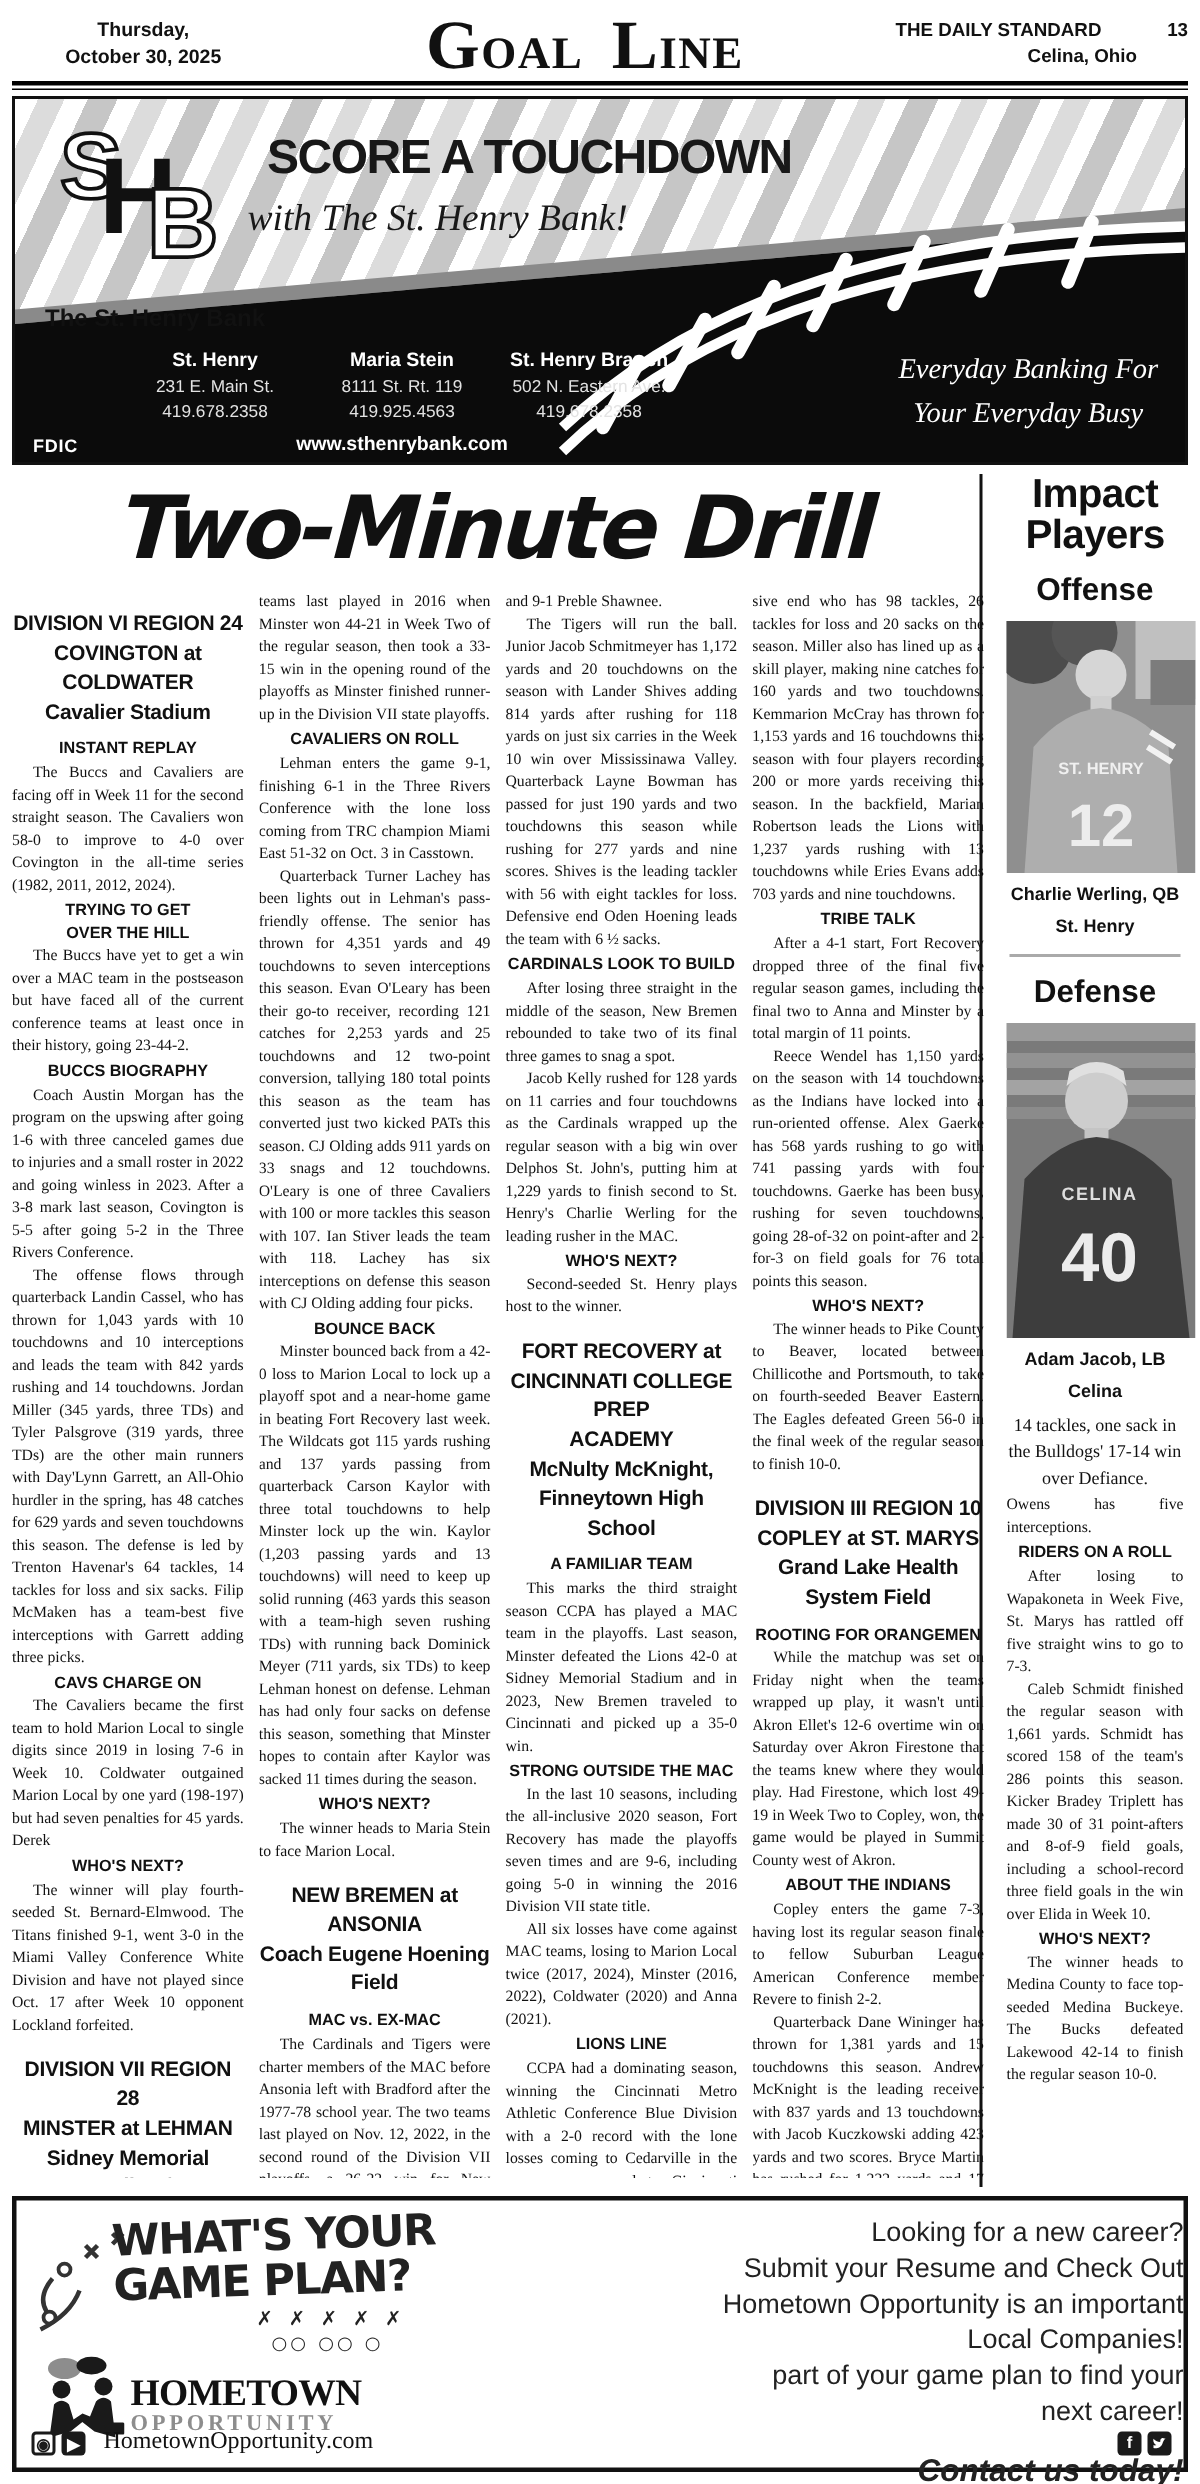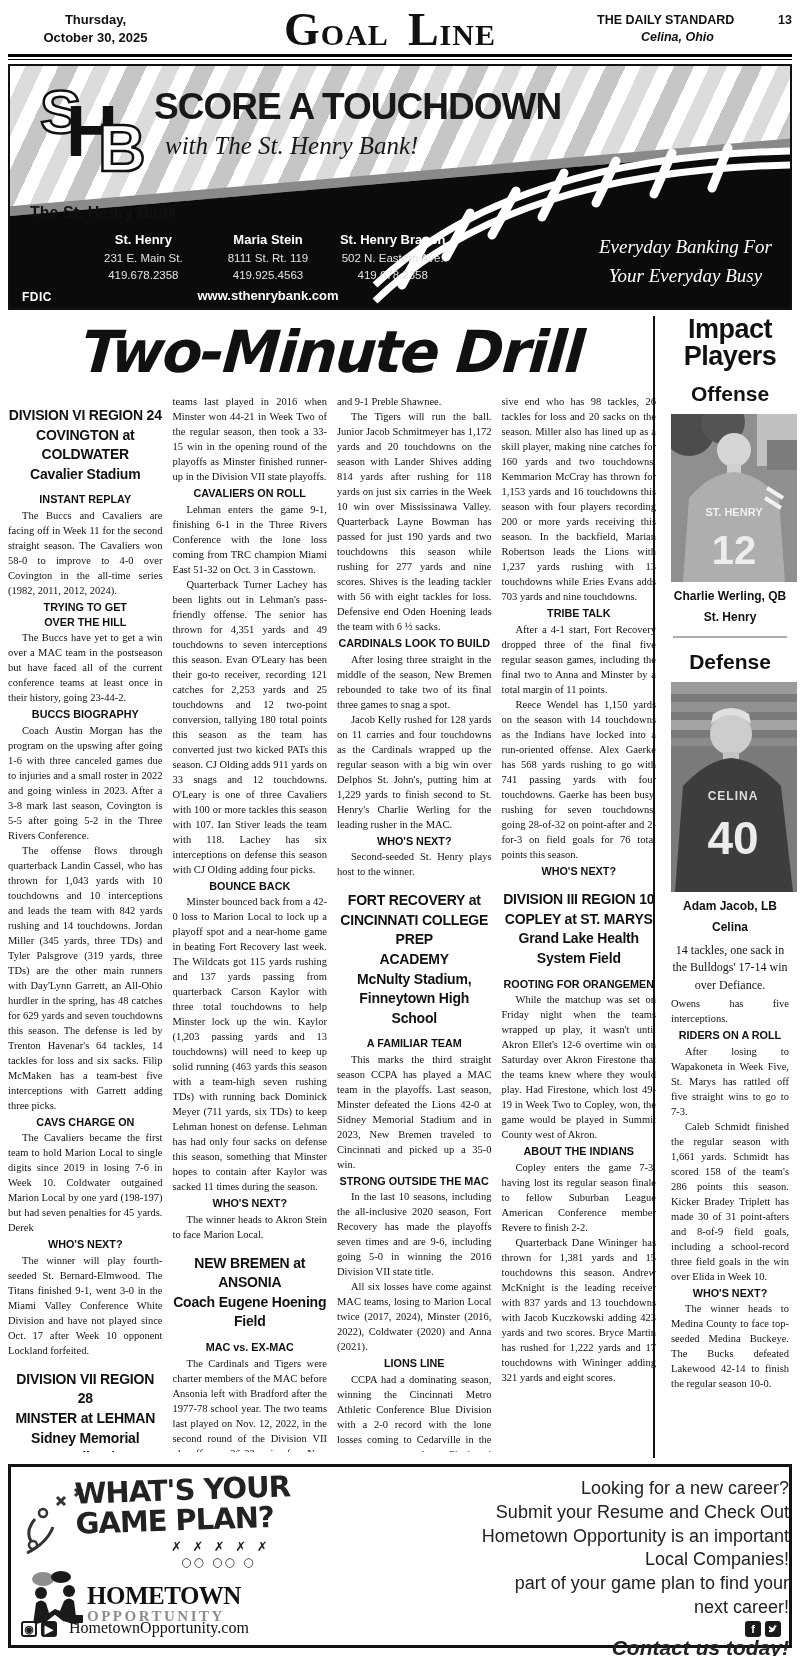--- a/index.html
+++ b/index.html
@@ -10,42 +10,42 @@
   
   .hdr { position:absolute; top:6px; left:8px; right:8px; height:46px; display:flex; align-items:center; }
   .hdr-date { width:175px; text-align:center; font-family:"Liberation Sans",sans-serif;
               font-weight:bold; font-size:13px; line-height:1.35; white-space:pre-line; }
   .hdr-mast { flex:1; text-align:center; letter-spacing:1px; }
   .mh-word { display:inline-block; font-family:"Liberation Serif",serif; font-weight:bold;
              font-size:30px; margin:0 7px; }
   .mh-word::first-letter { font-size:46px; }
   .hdr-right { width:195px; font-family:"Liberation Sans",sans-serif; font-weight:bold; font-size:12.5px; line-height:1.4; }
   .hdr-paper-row { display:flex; justify-content:space-between; }
-  .hdr-city { text-align:center; margin-right:34px;font-style:italic; }
+  .hdr-city { text-align:right; margin-right:34px; }
   .hdr-rule { position:absolute; top:54px; left:8px; right:8px; height:6px;
               border-top:3px solid #000; border-bottom:1px solid #000; }
 
   
   .bank-ad { position:absolute; top:64px; left:8px; width:784px; height:246px;
              border:2px solid #111; overflow:hidden;
              background:repeating-linear-gradient(115deg,#ffffff 0 14px,#dcdcdc 14px 30px,#ffffff 30px 44px,#c6c6c6 44px 62px); }
   .blk-edge { position:absolute; inset:0; background:#8a8a8a;
               clip-path:polygon(0 58%,100% 30%,100% 34%,0 62%); }
   .blk-diag { position:absolute; inset:0; background:#0b0b0b;
               clip-path:polygon(0 62%,100% 34%,100% 100%,0 100%); }
   .laces { position:absolute; right:-10px; bottom:-6px; width:440px; height:175px; }
   .shb-logo { position:absolute; left:30px; top:10px; width:120px; height:120px; }
   .shb-letter { position:absolute; font-family:"Liberation Sans",sans-serif; font-weight:bold; }
   .shb-s { left:0; top:0;  font-size:62px; color:#fff; -webkit-text-stroke:2.5px #111; }
   .shb-h { left:26px; top:14px; font-size:72px; color:#111; }
   .shb-b { left:58px; top:34px; font-size:66px; color:#fff; -webkit-text-stroke:2.5px #111; }
   .shb-name { position:absolute; left:20px; top:138px; font-family:"Liberation Sans",sans-serif;
               font-weight:bold; font-size:16px; color:#111; }
-  .ad-headline { position:absolute; left:144px; top:20px; font-family:"Liberation Sans",sans-serif;
-                 font-weight:bold; font-size:37px; letter-spacing:-1px; color:#181818; }
+  .ad-headline { position:absolute; left:168px; top:20px; font-family:"Liberation Sans",sans-serif;
+                 font-weight:bold; font-size:32px; letter-spacing:-1px; color:#181818; }
   .ad-sub { position:absolute; left:155px; top:66px; font-family:"Liberation Serif",serif;
             font-style:italic; font-size:25px; color:#181818; }
   .ad-locs { position:absolute; left:78px; top:166px; width:360px; display:flex; gap:14px;
              color:#fff; font-family:"Liberation Sans",sans-serif; text-align:center; }
   .loc { flex:1; }
   .loc-name { font-weight:bold; font-size:13px; margin-bottom:3px; }
   .loc-line { font-size:11.5px; color:#e3e3e3; line-height:1.5; }
   .ad-site { position:absolute; left:78px; top:222px; width:360px; text-align:center;
              color:#fff; font-family:"Liberation Sans",sans-serif; font-weight:bold; font-size:13px; }
   .fdic { position:absolute; left:12px; bottom:4px; color:#fff; font-family:"Liberation Sans",sans-serif;
@@ -206,53 +206,54 @@
 30 &amp; 0 Field</div>
           </div>
         <div class="col">
             <div class="blk-pc">teams last played in 2016 when Minster won 44-21 in Week Two of the regular season, then took a 33-15 win in the opening round of the playoffs as Minster finished runner-up in the Division VII state playoffs.</div>
             <div class="blk-h2">CAVALIERS ON ROLL</div>
             <div class="blk-p">Lehman enters the game 9-1, finishing 6-1 in the Three Rivers Conference with the lone loss coming from TRC champion Miami East 51-32 on Oct. 3 in Casstown.</div>
             <div class="blk-p">Quarterback Turner Lachey has been lights out in Lehman's pass-friendly offense. The senior has thrown for 4,351 yards and 49 touchdowns to seven interceptions this season. Evan O'Leary has been their go-to receiver, recording 121 catches for 2,253 yards and 25 touchdowns and 12 two-point conversion, tallying 180 total points this season as the team has converted just two kicked PATs this season. CJ Olding adds 911 yards on 33 snags and 12 touchdowns. O'Leary is one of three Cavaliers with 100 or more tackles this season with 107. Ian Stiver leads the team with 118. Lachey has six interceptions on defense this season with CJ Olding adding four picks.</div>
             <div class="blk-h2">BOUNCE BACK</div>
             <div class="blk-p">Minster bounced back from a 42-0 loss to Marion Local to lock up a playoff spot and a near-home game in beating Fort Recovery last week. The Wildcats got 115 yards rushing and 137 yards passing from quarterback Carson Kaylor with three total touchdowns to help Minster lock up the win. Kaylor (1,203 passing yards and 13 touchdowns) will need to keep up solid running (463 yards this season with a team-high seven rushing TDs) with running back Dominick Meyer (711 yards, six TDs) to keep Lehman honest on defense. Lehman has had only four sacks on defense this season, something that Minster hopes to contain after Kaylor was sacked 11 times during the season.</div>
             <div class="blk-h2">WHO'S NEXT?</div>
-            <div class="blk-p">The winner heads to Akron Stein to face Marion Local.</div>
+            <div class="blk-p">The winner heads to Maria Stein to face Marion Local.</div>
             <div class="blk-h1">NEW BREMEN at ANSONIA
 Coach Eugene Hoening Field</div>
             <div class="blk-h2">MAC vs. EX-MAC</div>
             <div class="blk-p">The Cardinals and Tigers were charter members of the MAC before Ansonia left with Bradford after the 1977-78 school year. The two teams last played on Nov. 12, 2022, in the second round of the Division VII playoffs, a 26-22 win for New Bremen en route to the Cardinals' second state championship.</div>
           </div>
         <div class="col">
             <div class="blk-pc">and 9-1 Preble Shawnee.</div>
             <div class="blk-p">The Tigers will run the ball. Junior Jacob Schmitmeyer has 1,172 yards and 20 touchdowns on the season with Lander Shives adding 814 yards after rushing for 118 yards on just six carries in the Week 10 win over Mississinawa Valley. Quarterback Layne Bowman has passed for just 190 yards and two touchdowns this season while rushing for 277 yards and nine scores. Shives is the leading tackler with 56 with eight tackles for loss. Defensive end Oden Hoening leads the team with 6 ½ sacks.</div>
             <div class="blk-h2">CARDINALS LOOK TO BUILD</div>
             <div class="blk-p">After losing three straight in the middle of the season, New Bremen rebounded to take two of its final three games to snag a spot.</div>
             <div class="blk-p">Jacob Kelly rushed for 128 yards on 11 carries and four touchdowns as the Cardinals wrapped up the regular season with a big win over Delphos St. John's, putting him at 1,229 yards to finish second to St. Henry's Charlie Werling for the leading rusher in the MAC.</div>
             <div class="blk-h2">WHO'S NEXT?</div>
             <div class="blk-p">Second-seeded St. Henry plays host to the winner.</div>
             <div class="blk-h1">FORT RECOVERY at
 CINCINNATI COLLEGE PREP
 ACADEMY
-McNulty Stadium,
+McNulty McKnight,
 Finneytown High School</div>
             <div class="blk-h2">A FAMILIAR TEAM</div>
             <div class="blk-p">This marks the third straight season CCPA has played a MAC team in the playoffs. Last season, Minster defeated the Lions 42-0 at Sidney Memorial Stadium and in 2023, New Bremen traveled to Cincinnati and picked up a 35-0 win.</div>
             <div class="blk-h2">STRONG OUTSIDE THE MAC</div>
             <div class="blk-p">In the last 10 seasons, including the all-inclusive 2020 season, Fort Recovery has made the playoffs seven times and are 9-6, including going 5-0 in winning the 2016 Division VII state title.</div>
             <div class="blk-p">All six losses have come against MAC teams, losing to Marion Local twice (2017, 2024), Minster (2016, 2022), Coldwater (2020) and Anna (2021).</div>
             <div class="blk-h2">LIONS LINE</div>
             <div class="blk-p">CCPA had a dominating season, winning the Cincinnati Metro Athletic Conference Blue Division with a 2-0 record with the lone losses coming to Cedarville in the season opener and to Cincinnati Country Day with the losses coming by a combined five points. The Lions enter the postseason with three straight shutouts, including a 58-0 win over Dayton Stivers. CCPA has allowed just seven points in the month of October.</div>
           </div>
         <div class="col">
             <div class="blk-pc">sive end who has 98 tackles, 26 tackles for loss and 20 sacks on the season. Miller also has lined up as a skill player, making nine catches for 160 yards and two touchdowns. Kemmarion McCray has thrown for 1,153 yards and 16 touchdowns this season with four players recording 200 or more yards receiving this season. In the backfield, Marian Robertson leads the Lions with 1,237 yards rushing with 13 touchdowns while Eries Evans adds 703 yards and nine touchdowns.</div>
             <div class="blk-h2">TRIBE TALK</div>
             <div class="blk-p">After a 4-1 start, Fort Recovery dropped three of the final five regular season games, including the final two to Anna and Minster by a total margin of 11 points.</div>
             <div class="blk-p">Reece Wendel has 1,150 yards on the season with 14 touchdowns as the Indians have locked into a run-oriented offense. Alex Gaerke has 568 yards rushing to go with 741 passing yards with four touchdowns. Gaerke has been busy, rushing for seven touchdowns, going 28-of-32 on point-after and 2-for-3 on field goals for 76 total points this season.</div>
             <div class="blk-h2">WHO'S NEXT?</div>
+            <div class="blk-p">The winner heads to Pike County to Beaver, located between Chillicothe and Portsmouth, to take on fourth-seeded Beaver Eastern. The Eagles defeated Green 56-0 in the final week of the regular season to finish 10-0.</div>
             <div class="blk-h1">DIVISION III REGION 10
 COPLEY at ST. MARYS
 Grand Lake Health
 System Field</div>
             <div class="blk-h2">ROOTING FOR ORANGEMEN</div>
             <div class="blk-p">While the matchup was set on Friday night when the teams wrapped up play, it wasn't until Akron Ellet's 12-6 overtime win on Saturday over Akron Firestone that the teams knew where they would play. Had Firestone, which lost 49-19 in Week Two to Copley, won, the game would be played in Summit County west of Akron.</div>
             <div class="blk-h2">ABOUT THE INDIANS</div>
             <div class="blk-p">Copley enters the game 7-3, having lost its regular season finale to fellow Suburban League American Conference member Revere to finish 2-2.</div>
             <div class="blk-p">Quarterback Dane Wininger has thrown for 1,381 yards and 15 touchdowns this season. Andrew McKnight is the leading receiver with 837 yards and 13 touchdowns with Jacob Kuczkowski adding 423 yards and two scores. Bryce Martin has rushed for 1,222 yards and 17 touchdowns with Wininger adding 321 yards and eight scores.</div>
           </div>

